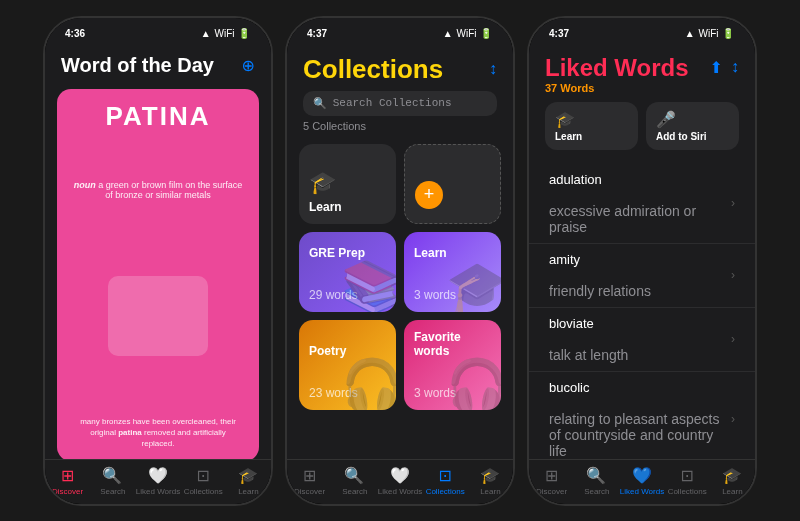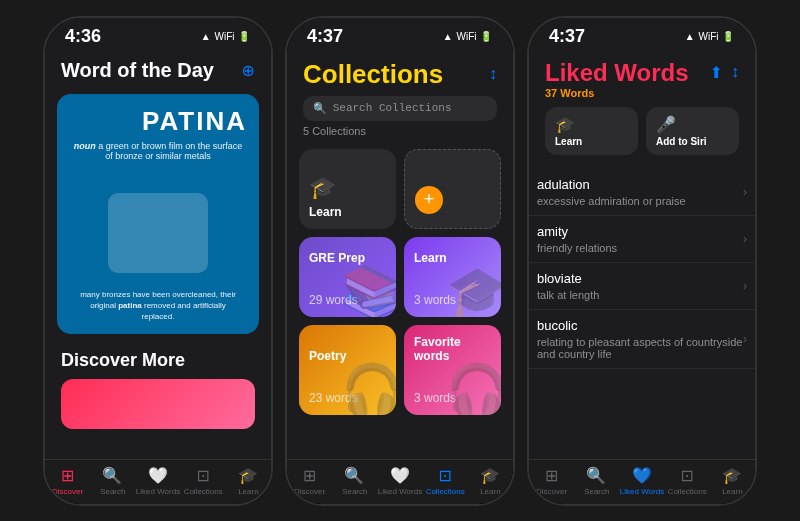--- a/index.html
+++ b/index.html
@@ -41,21 +41,21 @@
     
     .status-bar {
       display: flex;
       justify-content: space-between;
       align-items: center;
       padding: 8px 20px 4px;
       background: #1c1c1e;
       min-height: 28px;
     }
     .status-time {
-      font-size: 18px;
+      font-size: 10px;
       font-weight: 600;
       color: #fff;
     }
     .status-icons {
       display: flex;
       gap: 4px;
       align-items: center;
     }
     .status-icons span {
       color: #fff;
@@ -103,28 +103,29 @@
       justify-content: space-between;
       align-items: center;
     }
     .wotd-title {
       font-size: 20px;
       font-weight: 700;
       color: #fff;
     }
     .wotd-card {
       margin: 6px 12px;
-      background: #0369a1;
+      background: #ec4899;
       border-radius: 14px;
       padding: 12px;
       min-height: 200px;
       display: flex;
       flex-direction: column;
-      align-items: flex-end;
+      align-items: center;
       justify-content: flex-start;
+      gap: 44px;
     }
     .wotd-word {
       font-size: 26px;
       font-weight: 900;
       color: #fff;
       letter-spacing: 2px;
       text-transform: uppercase;
       margin-bottom: 4px;
     }
     .wotd-pos {
@@ -322,33 +323,33 @@
       font-weight: 600;
       color: #fff;
     }
     .word-list {
       flex: 1;
     }
     .word-row {
       display: flex;
       align-items: center;
       justify-content: space-between;
-      padding: 8px 8px;
+      padding: 8px 20px;
       border-bottom: 1px solid #2c2c2e;
     }
     .word-info {}
     .word-name {
       font-size: 13px;
       font-weight: 500;
       color: #fff;
     }
     .word-def {
-      font-size: 11px;
+      font-size: 14px;
       color: #8e8e93;
-      margin-top: 3px;
+      margin-top: 16px;
     }
     .word-chevron {
       color: #555;
       font-size: 12px;
     }
     .header-icon-btn {
       color: #007aff;
       font-size: 16px;
     }
   </style>

